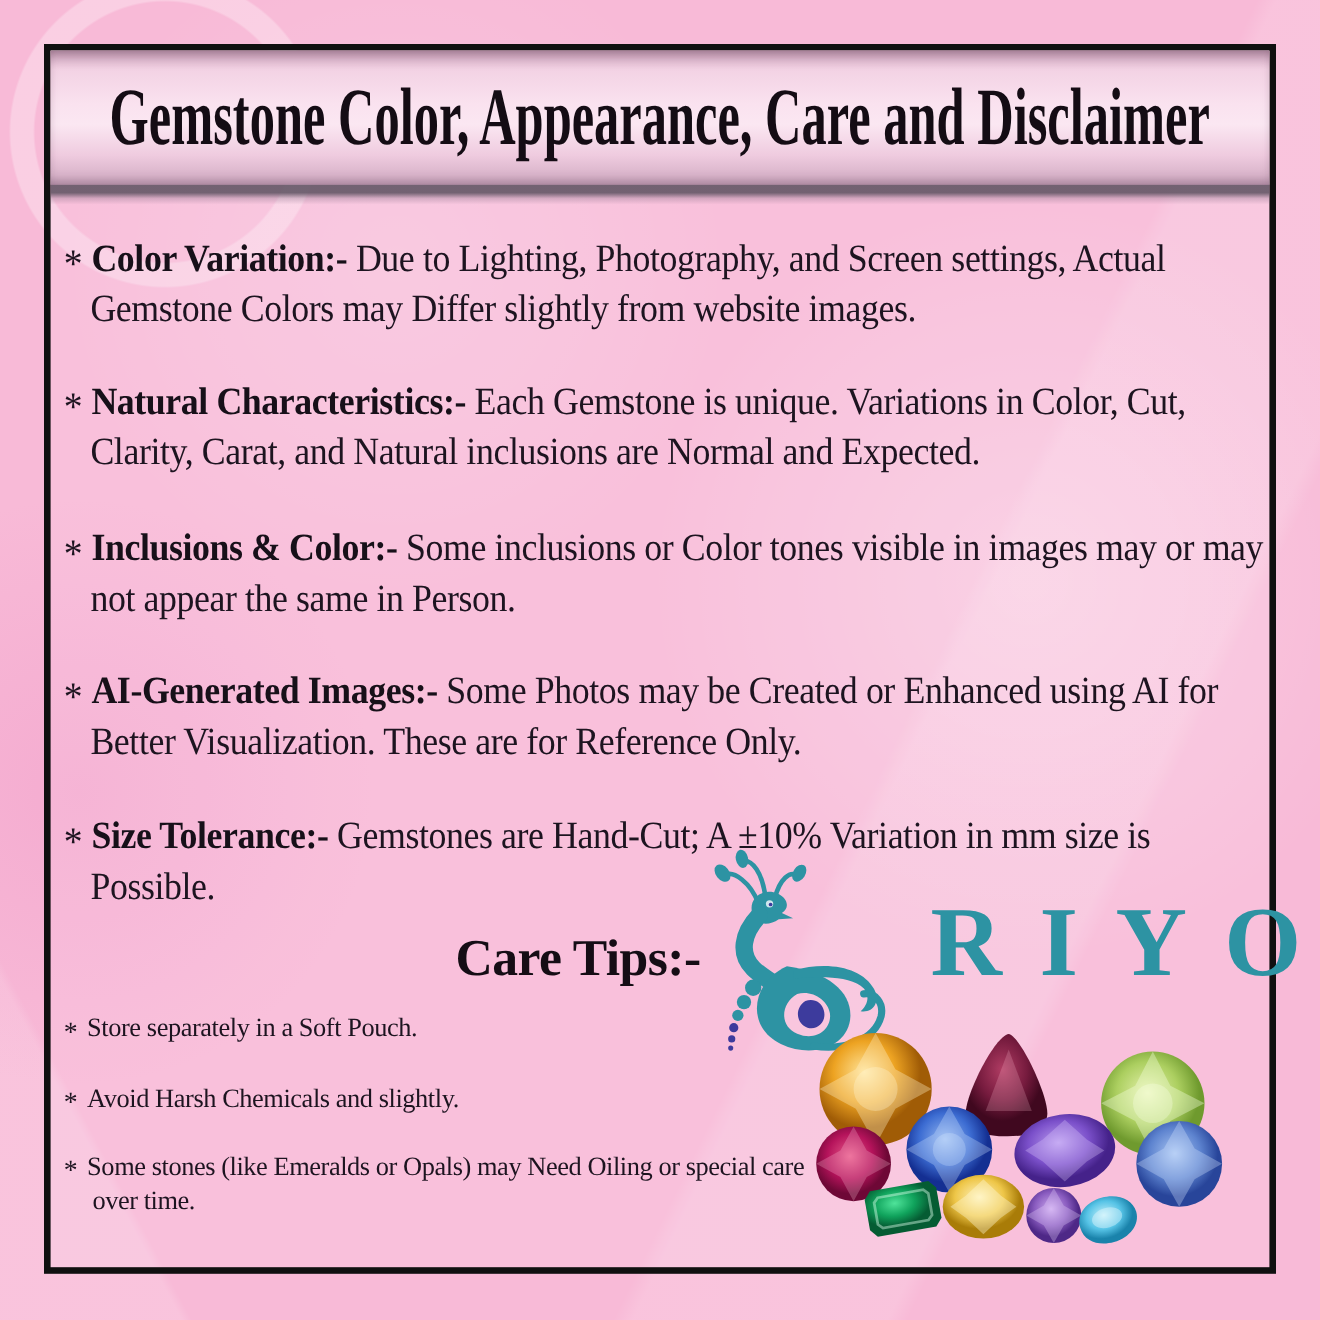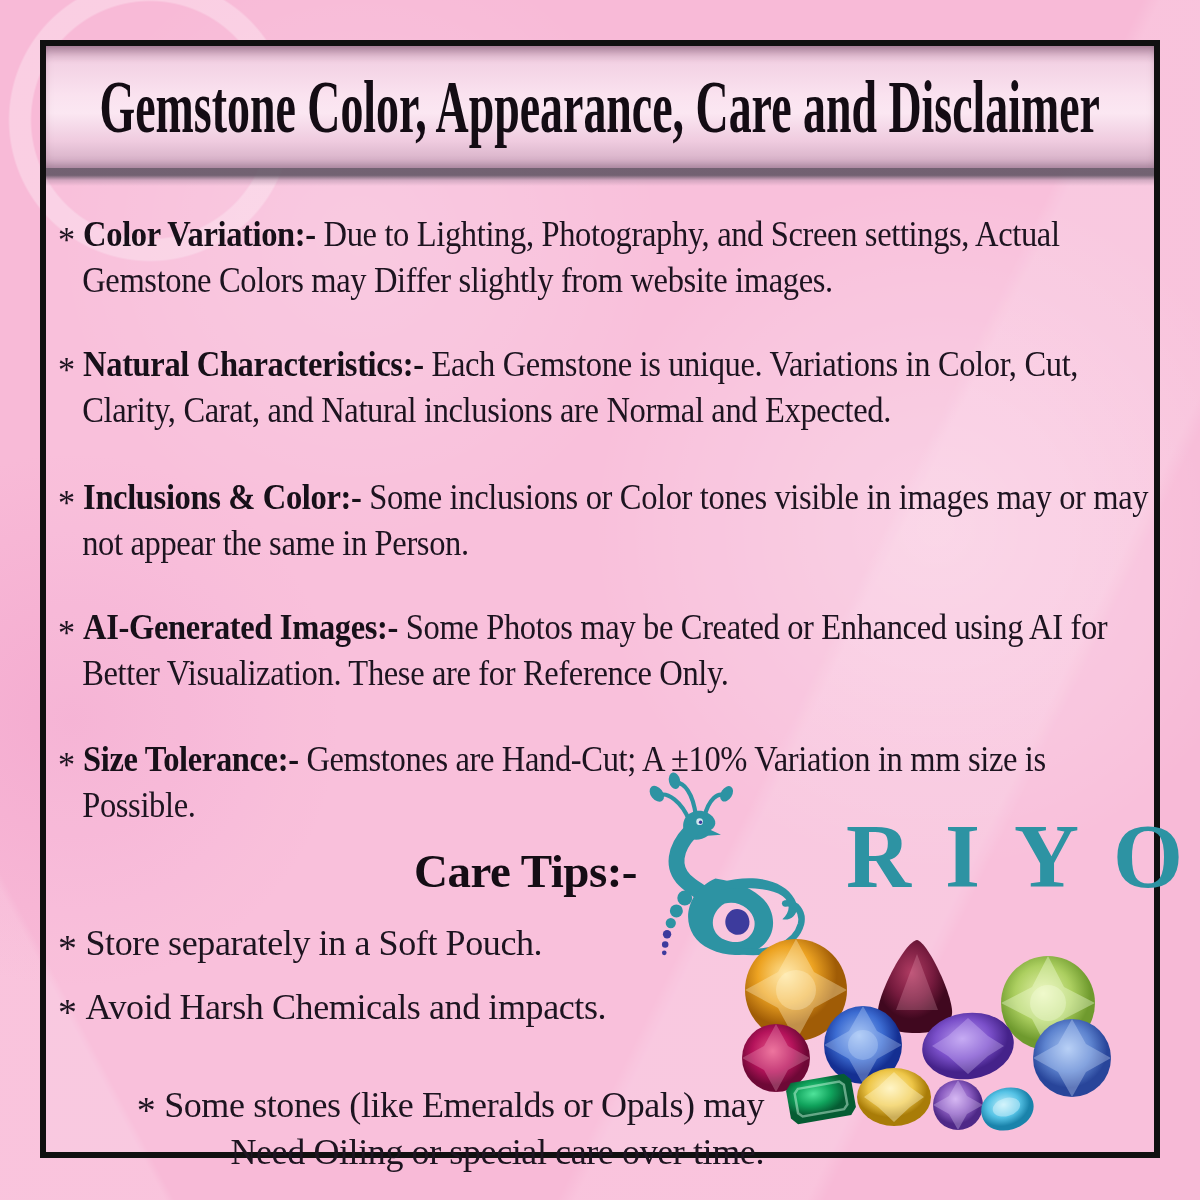--- a/index.html
+++ b/index.html
@@ -27,23 +27,23 @@
     transform:scaleX(.62);transform-origin:50% 50%;letter-spacing:0px;}
   
   .disc{position:absolute;left:12px;width:1160px;margin:0;font-size:35px;line-height:1.32;
     color:#1d1420;letter-spacing:-.4px;padding-left:26px;text-indent:-26px;
     transform:scaleX(.93);transform-origin:0 0;}
   .disc b{font-weight:bold;color:#171019;}
   .star{display:inline-block;text-indent:0;font-size:1.05em;position:relative;top:.16em;margin-right:9px;line-height:0;}
   .d0{top:166px}.d1{top:296px}.d2{top:429px}.d3{top:559px}.d4{top:691px}
   
   .care-heading{position:absolute;left:352px;top:782px;margin:16px;font-size:47px;font-weight:bold;color:#150d15;letter-spacing:-.5px;}
-  .tip{position:absolute;left:12px;margin:0;font-size:36px;line-height:1.3;color:#1d1420;
-    letter-spacing:-.4px;padding-left:26px;text-indent:-26px;text-align:right;}
-  .t0{top:874px}.t1{top:938px}.t2{top:1000px;width:680px;margin-top:36px;}
+  .tip{position:absolute;left:12px;margin:0;font-size:24px;line-height:1.3;color:#1d1420;
+    letter-spacing:-.4px;padding-left:26px;text-indent:-26px;}
+  .t0{top:874px}.t1{top:938px}.t2{top:1000px;width:680px;}
   
   .brand-word{position:absolute;left:752px;top:766px;font-size:90px;font-weight:bold;
     color:#2d93a3;letter-spacing:34px;line-height:1;margin-left:48px;}
   .peacock{position:absolute;left:582px;top:722px;width:186px;height:192px;}
   .gems{position:absolute;left:650px;top:872px;width:462px;height:242px;}
 </style>
 </head>
 <body>
 
 <div class="canvas">
@@ -98,21 +98,21 @@
         <path d="M104,145 C87,155 87,177 104,184 C123,192 138,179 136,164 C134,151 119,141 104,145 Z" fill="#f9c6de"></path>
         <path d="M112,152 C101,159 103,174 114,178 C125,181 133,171 130,161 C128,153 120,149 112,152 Z" fill="#3d3b9d"></path>
         <path d="M100,122 C136,112 168,120 179,140 C186,153 178,164 166,162 C174,155 176,144 166,137 C152,127 124,128 100,130 Z" fill="#2d93a3"></path>
         <path d="M120,196 C152,201 180,189 186,167 C189,154 180,143 169,145" stroke="#2d93a3" stroke-width="7" fill="none" stroke-linecap="round"></path>
       </g>
     </svg>
 
     <span class="brand-word">RIYO</span>
 
     <p class="tip t0"><span class="star">*</span><span>Store separately in a Soft Pouch.</span></p>
-    <p class="tip t1"><span class="star">*</span><span>Avoid Harsh Chemicals and impacts.</span></p>
+    <p class="tip t1"><span class="star">*</span><span>Avoid Harsh Chemicals and slightly.</span></p>
     <p class="tip t2"><span class="star">*</span><span>Some stones (like Emeralds or Opals) may Need Oiling or special care over time.</span></p>
 
     <svg class="gems" viewBox="0 0 462 242" xmlns="http://www.w3.org/2000/svg">
       <defs>
         <radialGradient id="gCit" cx="40%" cy="35%">
             <stop offset="0%" stop-color="#ffe49a"></stop>
             <stop offset="55%" stop-color="#eda322"></stop>
             <stop offset="100%" stop-color="#a05c06"></stop>
           </radialGradient>
         <radialGradient id="gGar" cx="45%" cy="35%">

